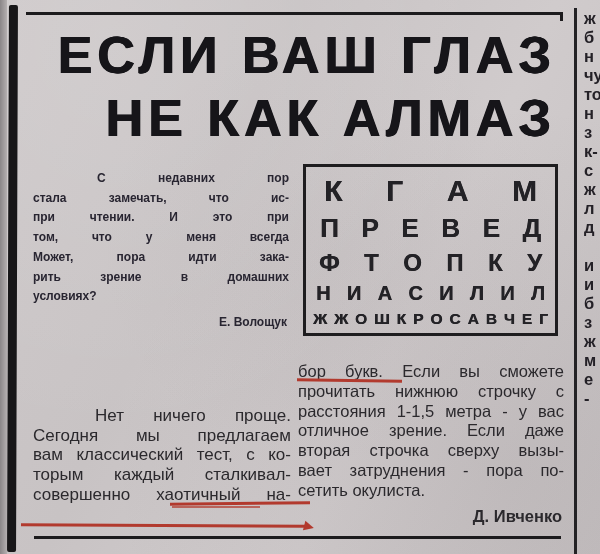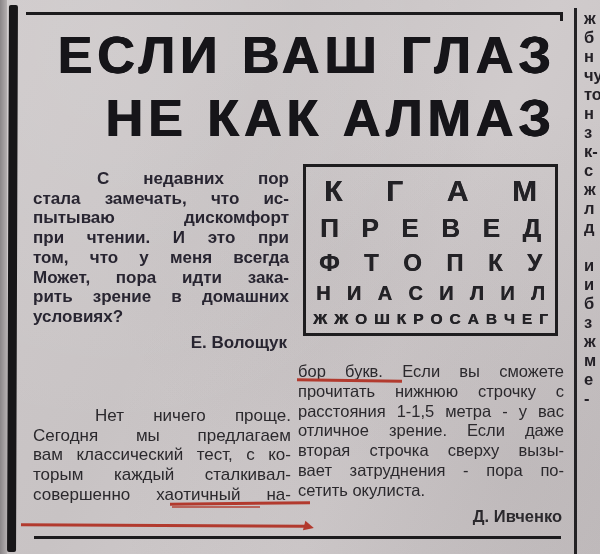--- a/index.html
+++ b/index.html
@@ -25,21 +25,21 @@
   .bottom-rule{left:34px;top:536px;width:527px;height:3px;background:#1c1b1d;}
   .divider{left:574px;top:8px;width:3px;height:546px;background:#232225;}
 
   .headline{left:24px;top:24px;width:532px;text-align:right;color:#161519;
     font-weight:bold;font-size:52px;line-height:63px;letter-spacing:5px;
     text-shadow:.6px 0 0 currentColor,-.6px 0 0 currentColor;}
 
   .line{min-height:19.7px;line-height:19.7px;white-space:nowrap;}
   .just{text-align:justify;text-align-last:justify;white-space:normal;}
 
-  .p1{left:33px;top:169px;width:256px;font-size:17px;font-weight:bold;color:#282531;}
+  .p1{left:33px;top:169px;width:256px;font-size:12px;font-weight:bold;color:#282531;}
   .p1 .ind{padding-left:64px;}
   .sig{font-weight:bold;text-align:right;padding-right:2px;margin-top:6px;}
 
   .p2{left:33px;top:406px;width:258px;font-size:17px;color:#2b292d;}
   .p2 .ind{padding-left:62px;}
 
   .p3{left:298px;top:362px;width:266px;font-size:16.5px;color:#2b292d;line-height:19.8px;}
   .p3 .line{min-height:19.8px;}
 
   .eye-chart{left:303px;top:164px;width:255px;height:172px;border:3px solid #1e1d1f;
@@ -76,21 +76,20 @@
   <div class="abs divider"></div>
 
   <div class="abs headline">
     <div>ЕСЛИ ВАШ ГЛАЗ</div>
     <div>НЕ КАК АЛМАЗ</div>
   </div>
 
   <div class="abs p1">
     <div class="line just ind">С недавних пор</div>
     <div class="line just">стала замечать, что ис-</div>
-    <div class="line just">пытываю дискомфорт</div>
     <div class="line just">при чтении. И это при</div>
     <div class="line just">том, что у меня всегда</div>
     <div class="line just">Может, пора идти зака-</div>
     <div class="line just">рить зрение в домашних</div>
     <div class="line">условиях?</div>
     <div class="line sig">Е. Волощук</div>
   </div>
 
   <div class="abs p2">
     <div class="line just ind">Нет ничего проще.</div>

